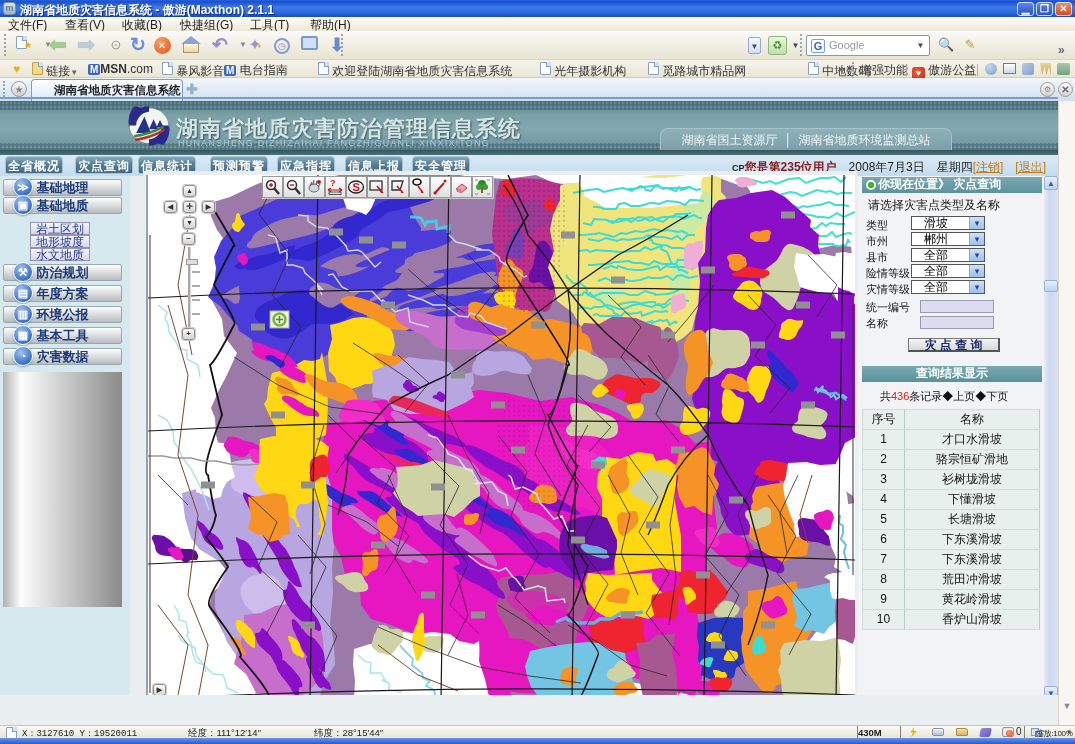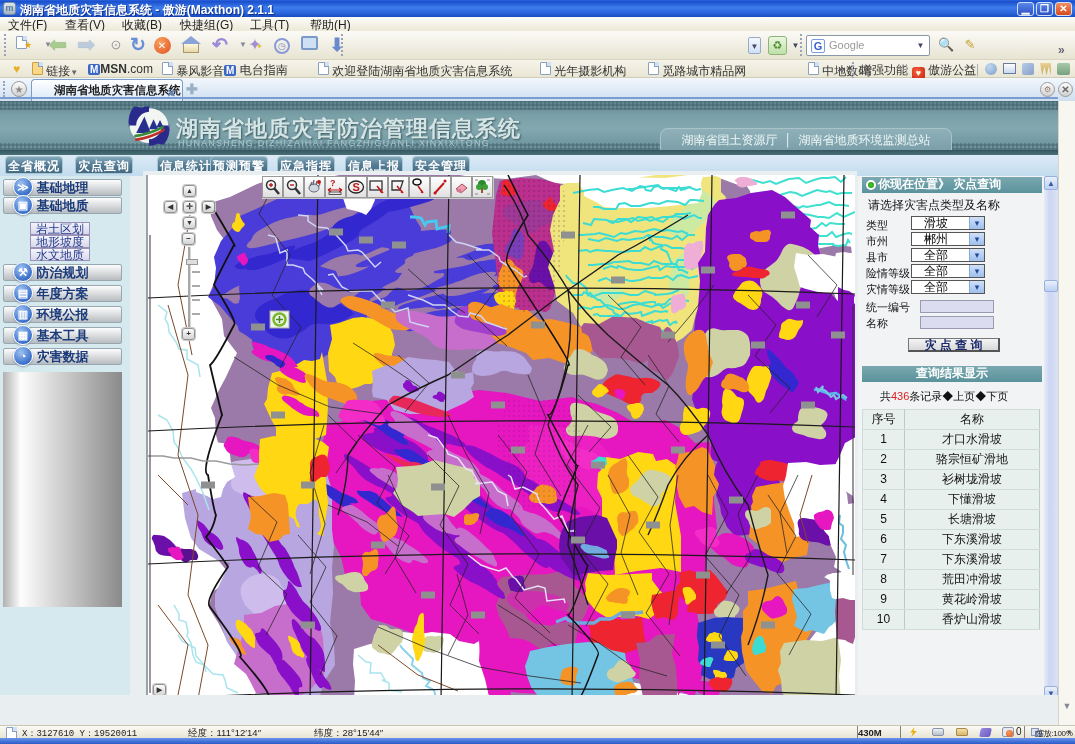--- a/index.html
+++ b/index.html
@@ -190,25 +190,26 @@
   </svg>
   <div id="htitle" class="abs">湖南省地质灾害防治管理信息系统</div>
   <div id="hsub" class="abs">HUNANSHENG DIZHIZAIHAI FANGZHIGUANLI XINXIXITONG</div>
 </div>
 <div id="hrtab" class="abs">湖南省国土资源厅&nbsp;&nbsp;│&nbsp;&nbsp;湖南省地质环境监测总站</div>
 
 <div id="navstrip" class="abs"></div>
 <div id="navbar" class="abs">
   <div class="ntab" style="left:5px">全省概况</div>
   <div class="ntab" style="left:75px">灾点查询</div>
-  <div class="ntab" style="left:157px">信息统计</div>
+  <div class="ntab" style="left:138px">信息统计</div>
   <div class="ntab" style="left:210px">预测预警</div>
   <div class="ntab" style="left:277px">应急指挥</div>
   <div class="ntab" style="left:345px">信息上报</div>
   <div class="ntab" style="left:412px">安全管理</div>
+  <div id="userinfo" class="abs"><span style="font-size:9px;font-weight:bold">CP</span><b style="color:#8a1a1a">您是第235位用户</b>　2008年7月3日　星期四<span style="color:#c87818;text-decoration:underline">[注销]</span>　<span style="color:#c87818;text-decoration:underline">[退出]</span></div>
 </div>
 
 <div id="sidebar" class="abs">
   <div class="smenu" style="top:3px"><span class="ic">≫</span>基础地理</div>
   <div class="smenu" style="top:21px"><span class="ic">▣</span>基础地质</div>
   <div class="ssub" style="top:46px">岩土区划</div>
   <div class="ssub" style="top:59px">地形坡度</div>
   <div class="ssub" style="top:72px">水文地质</div>
   <div class="smenu" style="top:88px"><span class="ic">⚒</span>防治规划</div>
   <div class="smenu" style="top:109px"><span class="ic">▤</span>年度方案</div>

